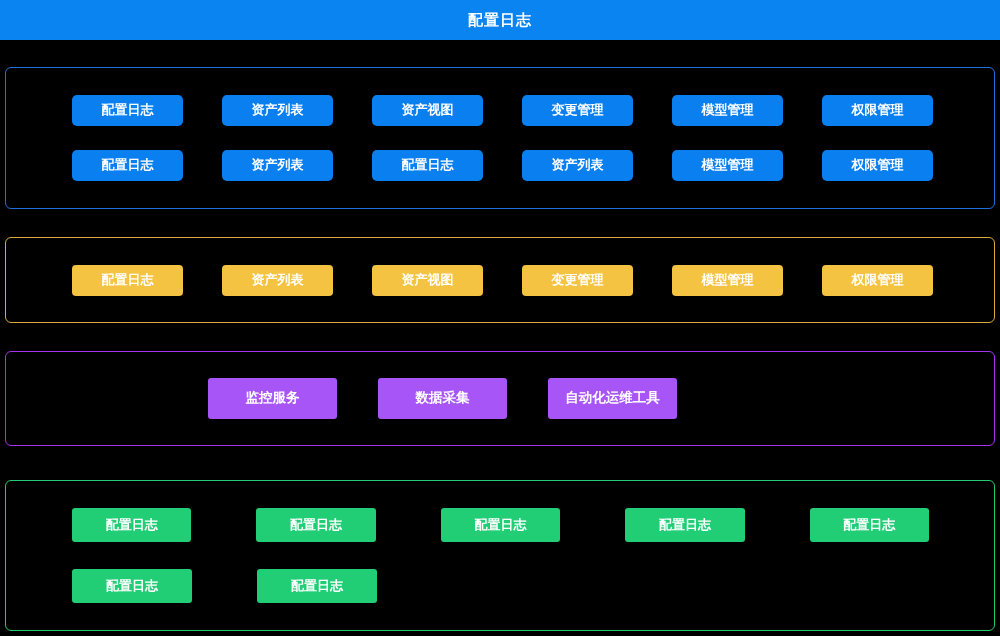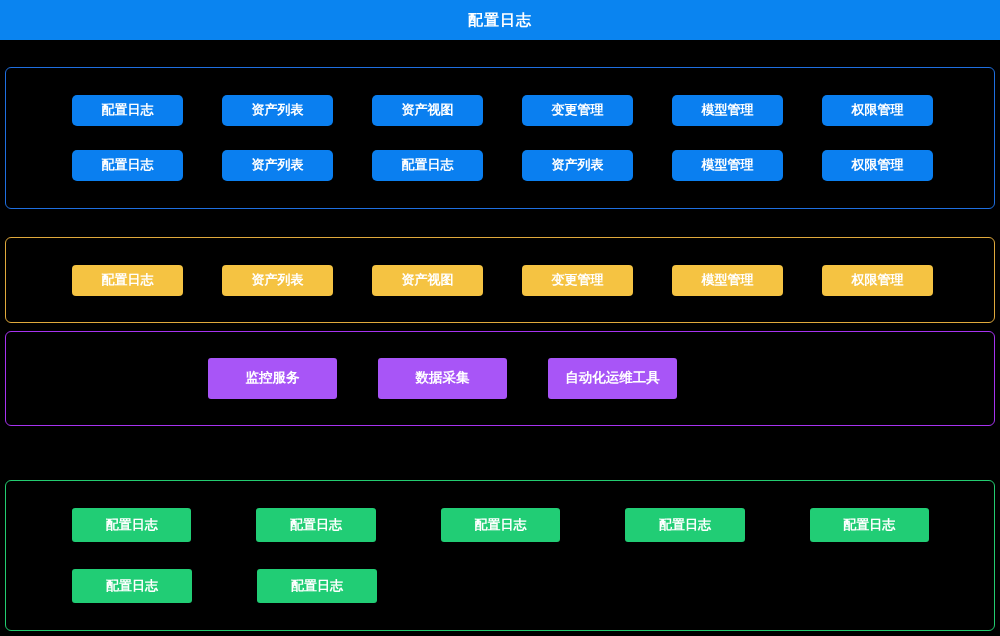--- a/index.html
+++ b/index.html
@@ -114,21 +114,21 @@
     width: 111px;
     height: 31px;
     margin-right: 39px;
     background: #f5c342;
     border-radius: 4px;
   }
 
   
   #section-purple {
     left: 5px;
-    top: 331px;
+    top: 351px;
     width: 990px;
     height: 95px;
     border-color: #a633f0;
   }
   #section-purple .row {
     height: 62px;
     padding-left: 202px;
   }
   #section-purple .chip {
     width: 129px;

